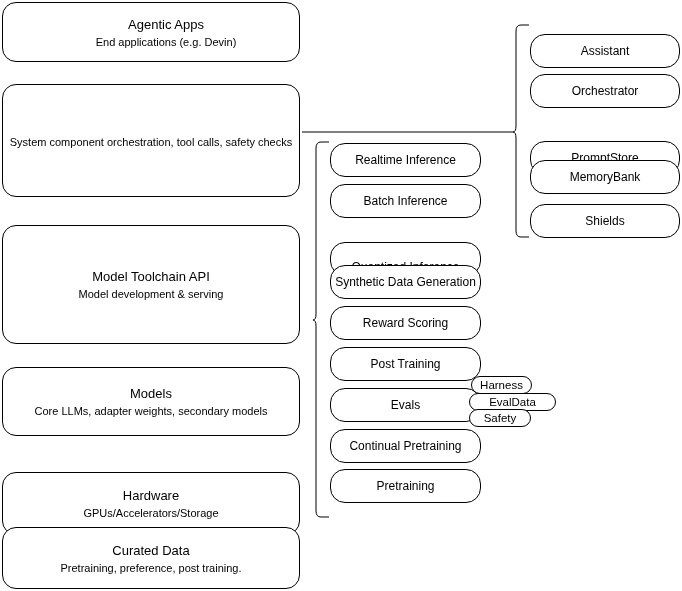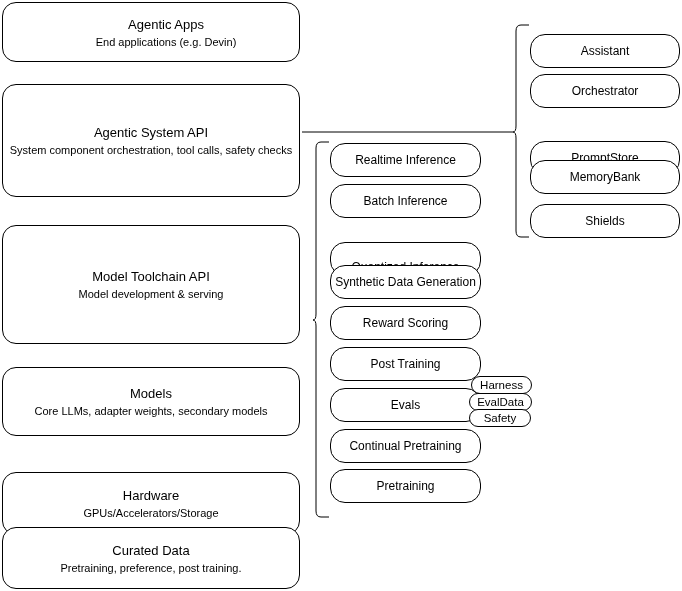--- a/index.html
+++ b/index.html
@@ -106,21 +106,20 @@
 
     <path d="M 329 142 L 321 142 Q 316 142 316 148 L 316 314 Q 316 320 313 320 Q 316 320 316 326 L 316 511 Q 316 517 321 517 L 329 517"></path>
   </svg>
 
   <div class="box layer" style="top:2px; height:60px;padding-left:30px;">
     <div class="title">Agentic Apps</div>
     <div class="subtitle">End applications (e.g. Devin)</div>
   </div>
 
   <div class="box layer" style="top:84px; height:113px;">
-    <div class="title">Agentic System API</div>
     <div class="subtitle">System component orchestration, tool calls, safety checks</div>
   </div>
 
   <div class="box layer" style="top:367px; height:69px;">
     <div class="title">Models</div>
     <div class="subtitle">Core LLMs, adapter weights, secondary models</div>
   </div>
 
   <div class="box layer" style="top:225px; height:119px;">
     <div class="title">Model Toolchain API</div>
@@ -161,21 +160,21 @@
   <div class="box node node-mid" style="top:429px;">
     <span>Continual Pretraining</span>
   </div>
   <div class="box node node-mid" style="top:469px;">
     <span>Pretraining</span>
   </div>
 
   <div class="badge" style="left:471px; top:376px; width:61px;">
     <span>Harness</span>
   </div>
-  <div class="badge" style="left:469px; top:393px; width:63px;">
+  <div class="badge" style="left:469px; top:393px; width:87px;">
     <span>EvalData</span>
   </div>
   <div class="badge" style="left:469px; top:409px; width:62px;">
     <span>Safety</span>
   </div>
 
   <div class="box node node-right" style="top:34px;">
     <span>Assistant</span>
   </div>
   <div class="box node node-right" style="top:74px;">

